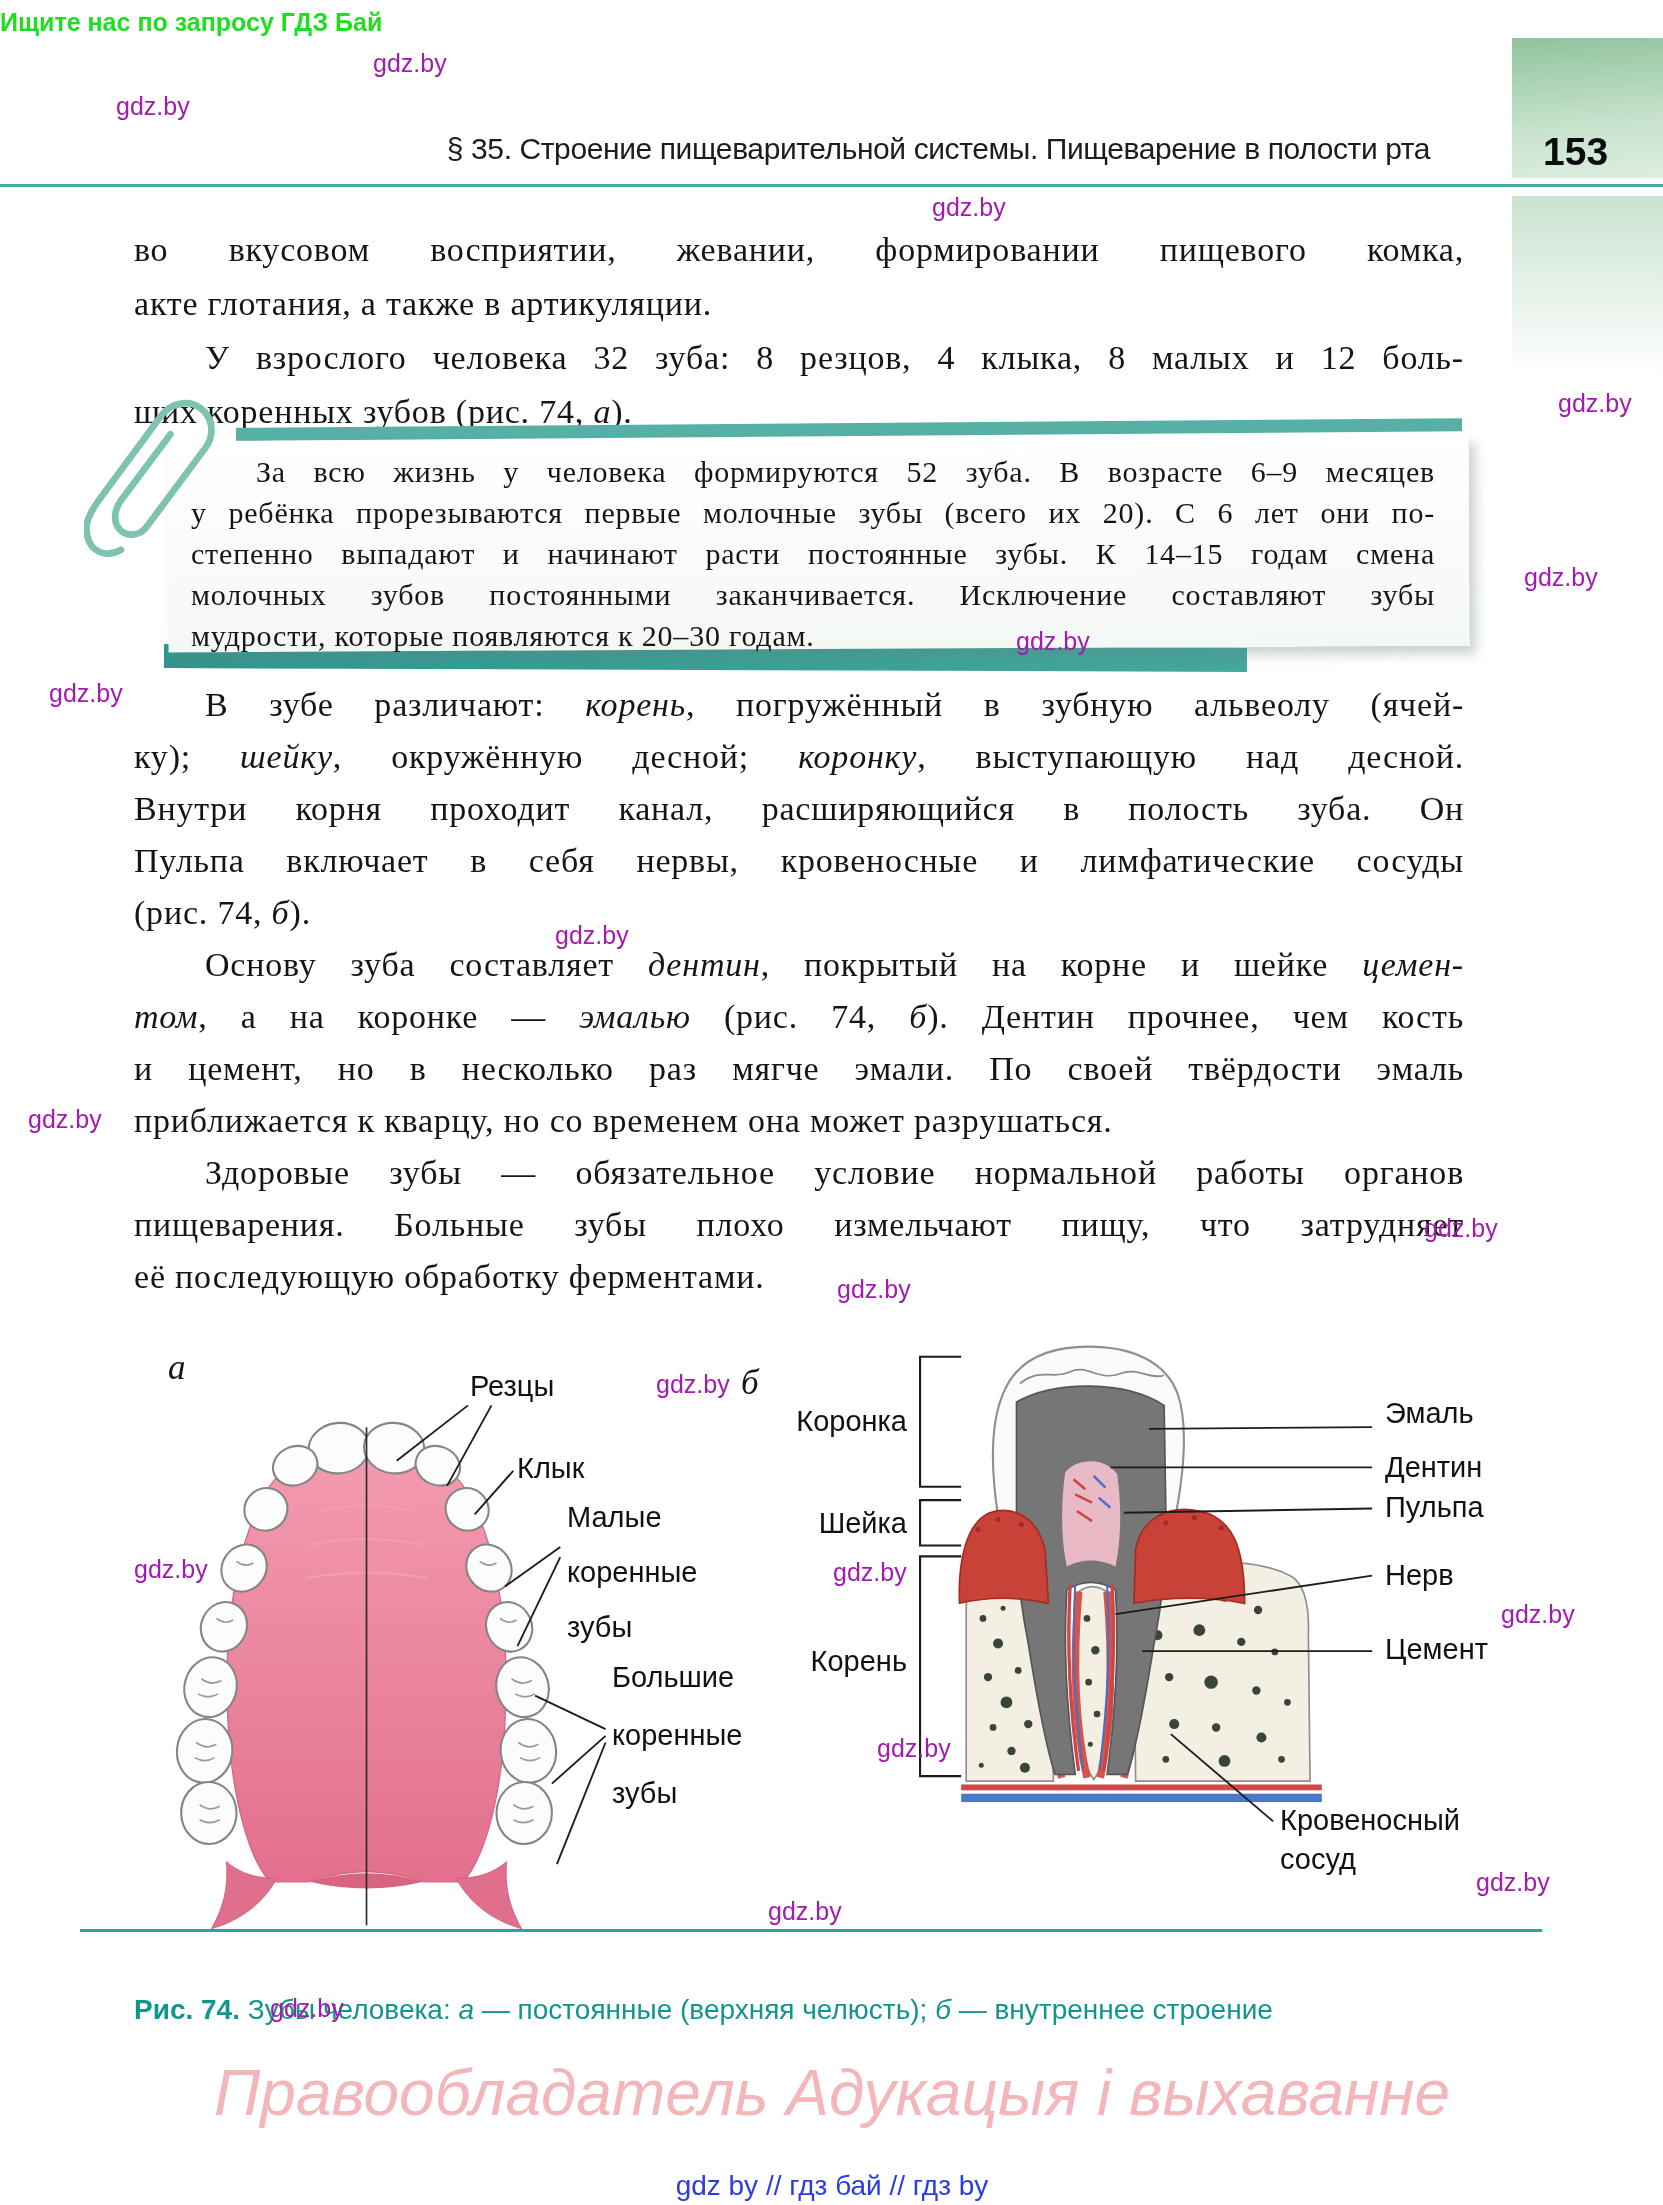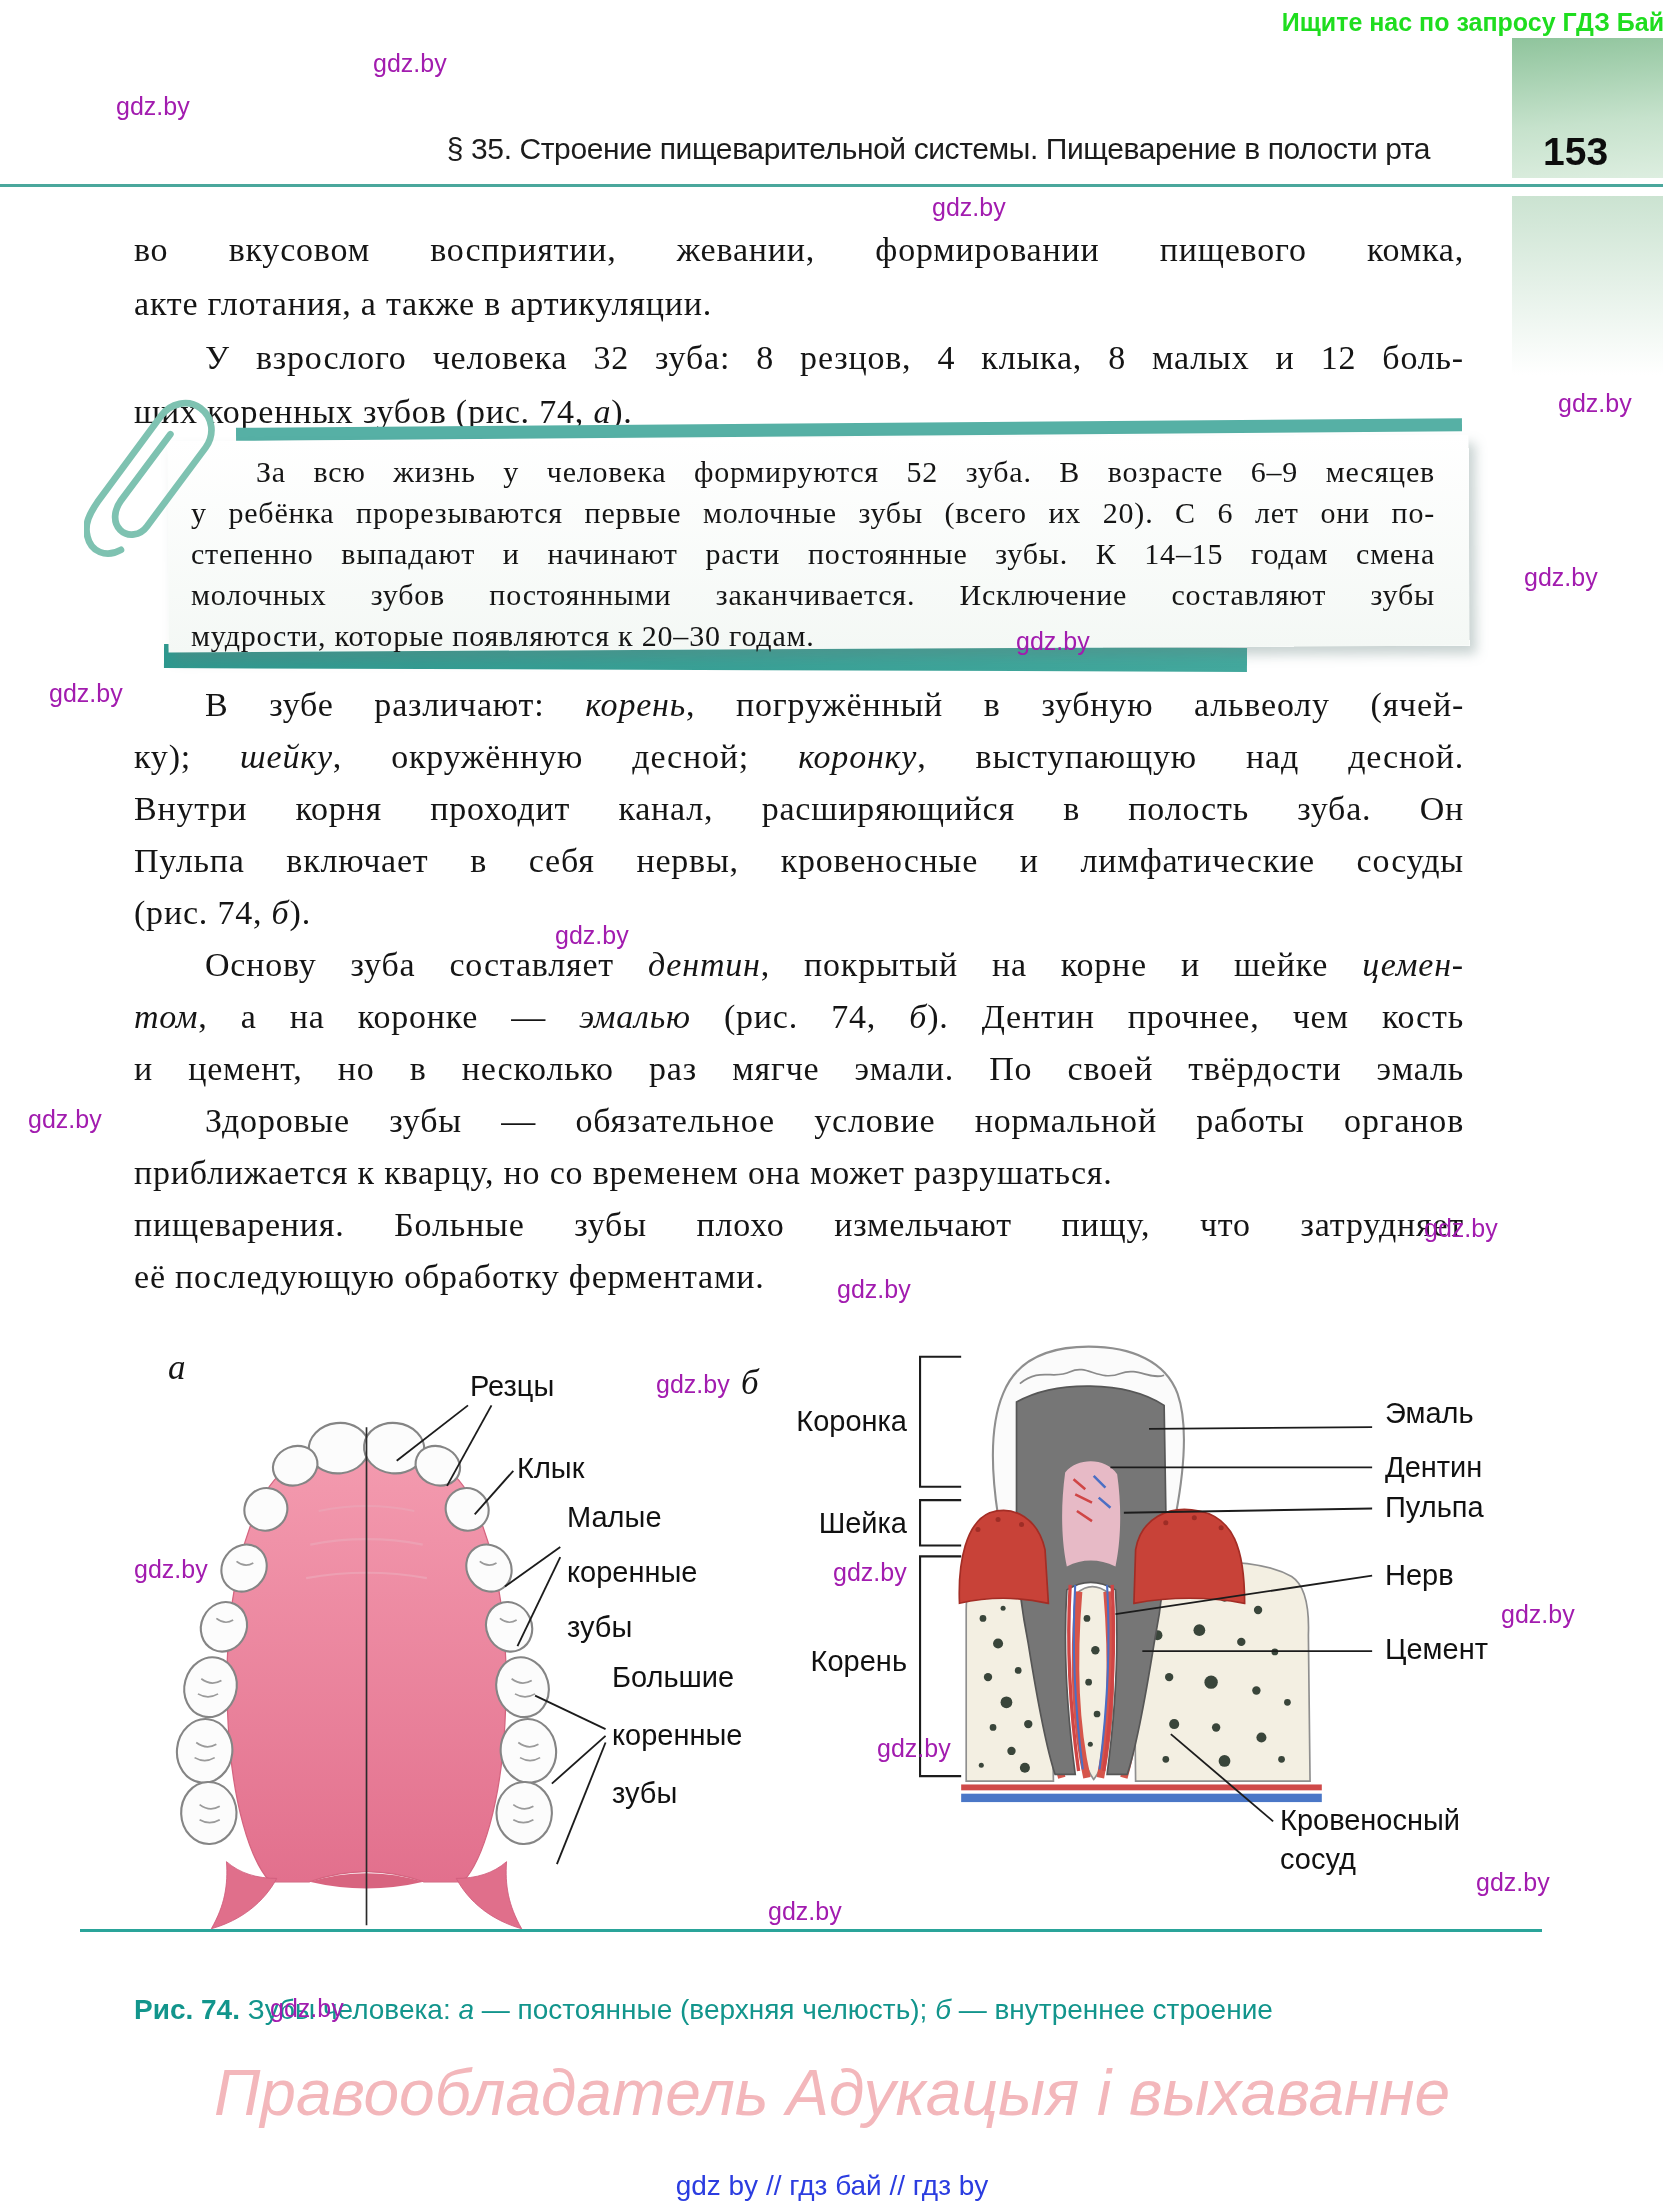--- a/index.html
+++ b/index.html
@@ -1,21 +1,21 @@
 <!DOCTYPE html>
 <html style="font-size:13.4px"><head>
 <meta charset="utf-8">
 <style>
   html,body{margin:0;padding:0;background:#e8e8e8;}
   .page{position:relative;width:1664px;height:2205px;background:#ffffff;overflow:hidden;
         font-family:"Liberation Serif",serif;color:#151515;}
   .abs{position:absolute;}
 
   
-  .promo{left:0;right:0;top:8.4px;text-align:right;font-family:"Liberation Sans",sans-serif;
+  .promo{left:0;right:0;top:8.4px;text-align:left;font-family:"Liberation Sans",sans-serif;
          font-size:25px;font-weight:700;}
   .title{left:402px;width:1073px;top:132px;text-align:center;font-family:"Liberation Sans",sans-serif;
          font-size:30px;letter-spacing:-0.4px;color:#1c1c1c;}
   .pagenum-box{left:1512px;top:38px;width:152px;height:140px;
          background:linear-gradient(175deg,#8fc49c 0%,#c6e2cc 60%,#ddeee0 100%);}
   .pagenum{left:1543px;top:130px;font-family:"Liberation Sans",sans-serif;font-size:39px;font-weight:700;color:#0d0d0d;}
   .divider{left:0;top:184px;width:1664px;height:3.4px;background:#4aa79c;}
   .greenbox2{left:1512px;top:196px;width:152px;height:179px;
          background:linear-gradient(180deg,#cbe3d1 0%,rgba(255,255,255,0) 100%);}
 
@@ -95,22 +95,22 @@
 
   <div class="abs tblock b2">
       <div class="tline ind just"><span>В зубе различают: </span><span class="it">корень</span><span>, погружённый в зубную альвеолу (ячей-</span></div>
       <div class="tline just"><span>ку); </span><span class="it">шейку</span><span>, окружённую десной; </span><span class="it">коронку</span><span>, выступающую над десной.</span></div>
       <div class="tline just"><span>Внутри корня проходит канал, расширяющийся в полость зуба. Он</span></div>
       <div class="tline just"><span>Пульпа включает в себя нервы, кровеносные и лимфатические сосуды</span></div>
       <div class="tline"><span>(рис. 74, </span><span class="it">б</span><span>).</span></div>
       <div class="tline ind just"><span>Основу зуба составляет </span><span class="it">дентин</span><span>, покрытый на корне и шейке </span><span class="it">цемен-</span></div>
       <div class="tline just"><span class="it">том</span><span>, а на коронке — </span><span class="it">эмалью</span><span> (рис. 74, </span><span class="it">б</span><span>). Дентин прочнее, чем кость</span></div>
       <div class="tline just"><span>и цемент, но в несколько раз мягче эмали. По своей твёрдости эмаль</span></div>
+      <div class="tline"><span>приближается к кварцу, но со временем она может разрушаться.</span></div>
       <div class="tline ind just"><span>Здоровые зубы — обязательное условие нормальной работы органов</span></div>
-      <div class="tline"><span>приближается к кварцу, но со временем она может разрушаться.</span></div>
       <div class="tline just"><span>пищеварения. Больные зубы плохо измельчают пищу, что затрудняет</span></div>
       <div class="tline"><span>её последующую обработку ферментами.</span></div>
     </div>
 
   <svg class="abs" style="left:0;top:1308px;z-index:5;" width="1664" height="625" viewBox="0 1560 1984 745">
     <defs>
       <linearGradient id="pg" x1="0" y1="0" x2="0" y2="1">
         <stop offset="0" stop-color="#f49cb0"></stop>
           <stop offset="1" stop-color="#e2708d"></stop>
       </linearGradient>

